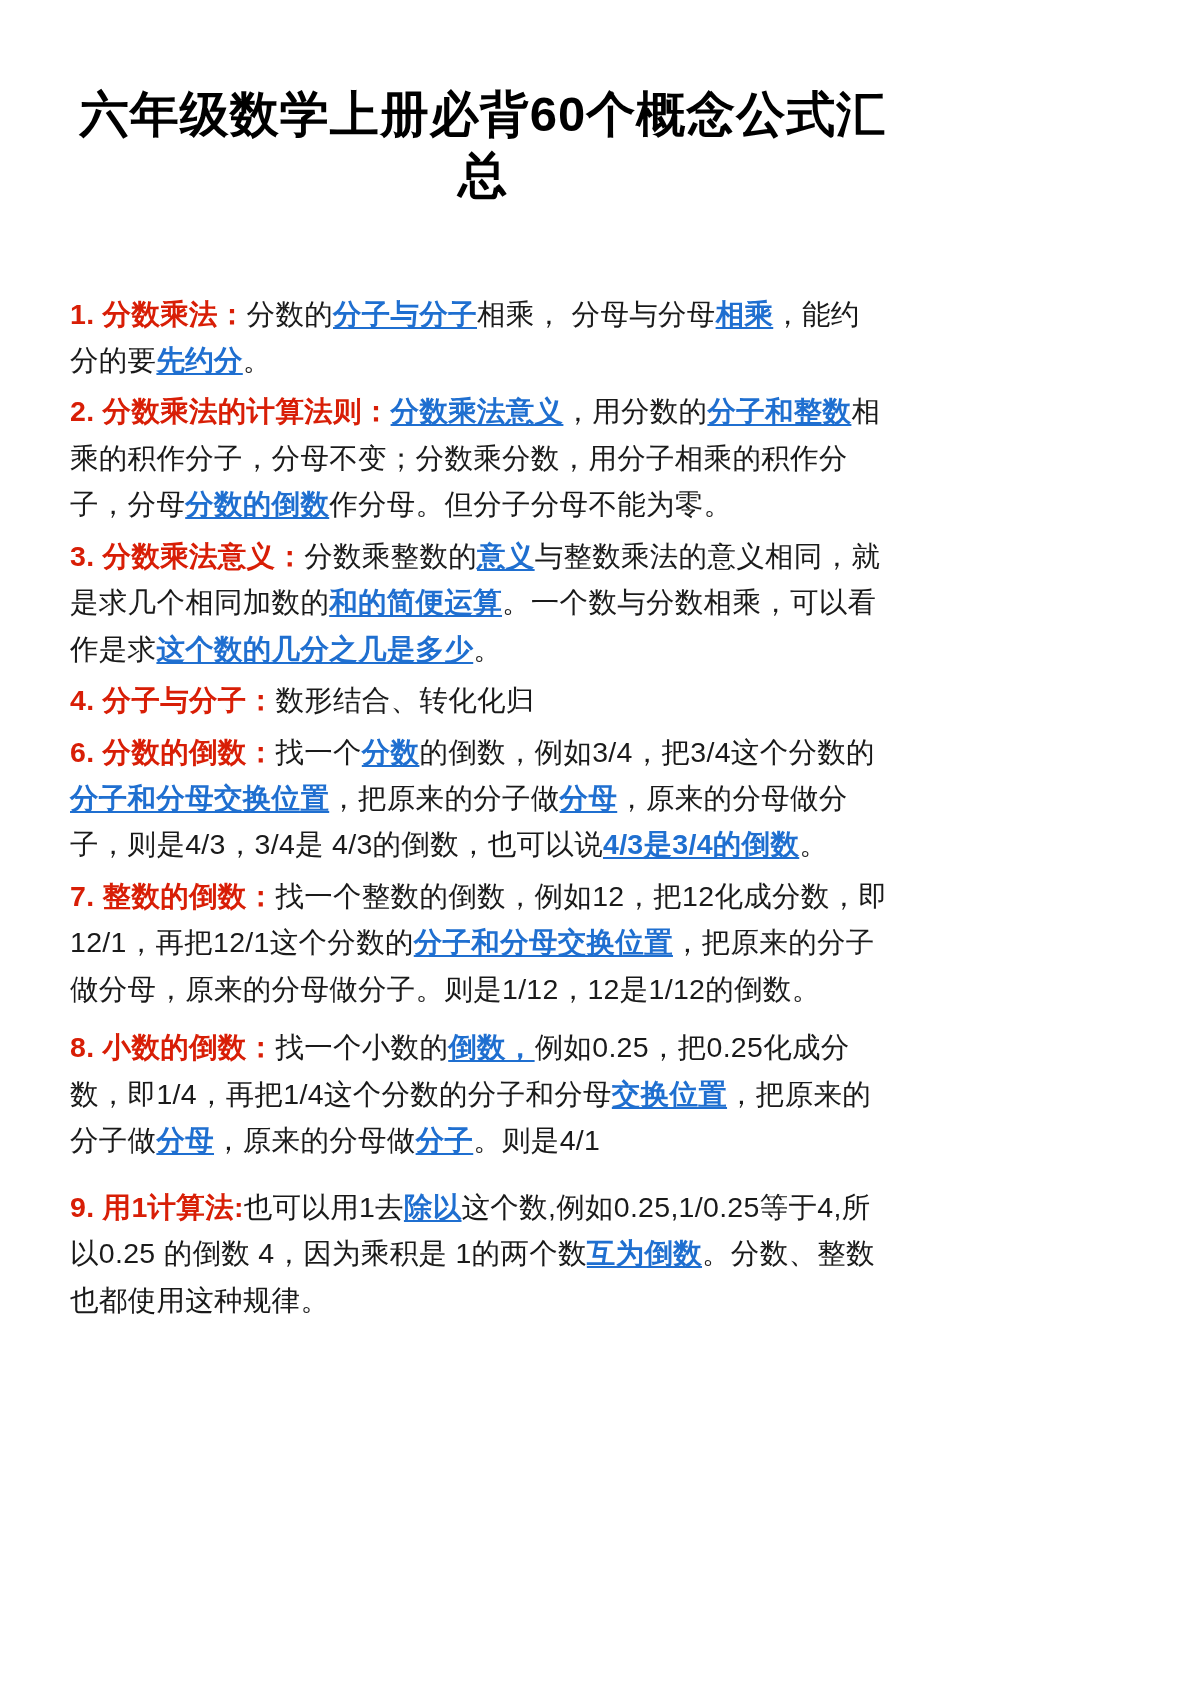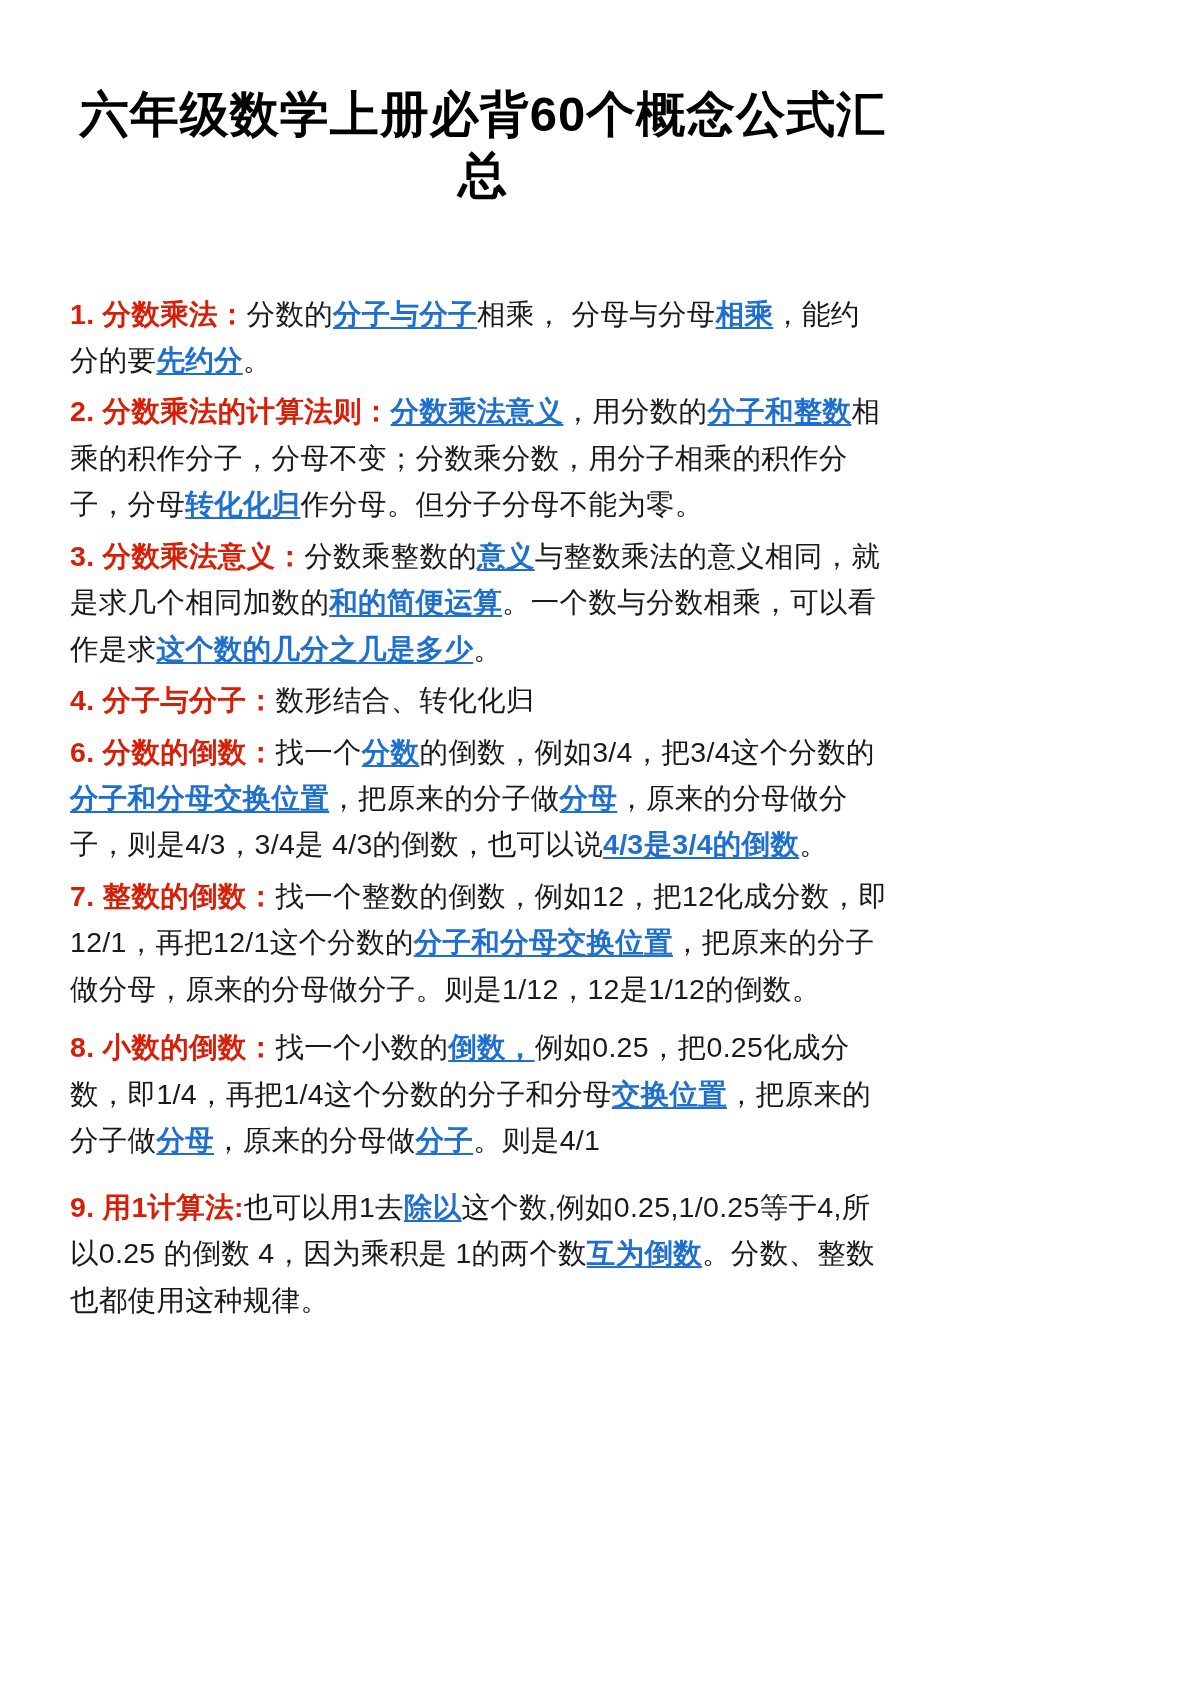--- a/index.html
+++ b/index.html
@@ -65,21 +65,21 @@
 </head>
 <body>
 
 <div class="page">
 
   <h1 class="doc-title">六年级数学上册必背60个概念公式汇总</h1>
 
   <div class="body-block">
 
   <p class="item"><span class="num">1.</span> <span class="head">分数乘法：</span><span class="plain">分数的</span><span class="hl">分子与分子</span><span class="plain">相乘， 分母与分母</span><span class="hl">相乘</span><span class="plain">，能约分的要</span><span class="hl">先约分</span><span class="plain">。</span></p>
-      <p class="item"><span class="num">2.</span> <span class="head">分数乘法的计算法则：</span><span class="hl">分数乘法意义</span><span class="plain">，用分数的</span><span class="hl">分子和整数</span><span class="plain">相乘的积作分子，分母不变；分数乘分数，用分子相乘的积作分子，分母</span><span class="hl">转化化归</span><span class="plain">作分母。但分子分母不能为零。</span></p>
+      <p class="item"><span class="num">2.</span> <span class="head">分数乘法的计算法则：</span><span class="hl">分数乘法意义</span><span class="plain">，用分数的</span><span class="hl">分子和整数</span><span class="plain">相乘的积作分子，分母不变；分数乘分数，用分子相乘的积作分子，分母</span><span class="hl">分数的倒数</span><span class="plain">作分母。但分子分母不能为零。</span></p>
       <p class="item"><span class="num">3.</span> <span class="head">分数乘法意义：</span><span class="plain">分数乘整数的</span><span class="hl">意义</span><span class="plain">与整数乘法的意义相同，就是求几个相同加数的</span><span class="hl">和的简便运算</span><span class="plain">。一个数与分数相乘，可以看作是求</span><span class="hl">这个数的几分之几是多少</span><span class="plain">。</span></p>
       <p class="item"><span class="num">4.</span> <span class="head">分子与分子：</span><span class="plain">数形结合、转化化归</span></p>
       <p class="item"><span class="num">6.</span> <span class="head">分数的倒数：</span><span class="plain">找一个</span><span class="hl">分数</span><span class="plain">的倒数，例如3/4，把3/4这个分数的</span><span class="hl">分子和分母交换位置</span><span class="plain">，把原来的分子做</span><span class="hl">分母</span><span class="plain">，原来的分母做分子，则是4/3，3/4是 4/3的倒数，也可以说</span><span class="hl">4/3是3/4的倒数</span><span class="plain">。</span></p>
       <p class="item gap-sm"><span class="num">7.</span> <span class="head">整数的倒数：</span><span class="plain">找一个整数的倒数，例如12，把12化成分数，即12/1，再把12/1这个分数的</span><span class="hl">分子和分母交换位置</span><span class="plain">，把原来的分子做分母，原来的分母做分子。则是1/12，12是1/12的倒数。</span></p>
       <p class="item gap-md"><span class="num">8.</span> <span class="head">小数的倒数：</span><span class="plain">找一个小数的</span><span class="hl">倒数，</span><span class="plain">例如0.25，把0.25化成分数，即1/4，再把1/4这个分数的分子和分母</span><span class="hl">交换位置</span><span class="plain">，把原来的分子做</span><span class="hl">分母</span><span class="plain">，原来的分母做</span><span class="hl">分子</span><span class="plain">。则是4/1</span></p>
       <p class="item gap-md"><span class="num">9.</span> <span class="head">用1计算法:</span><span class="plain">也可以用1去</span><span class="hl">除以</span><span class="plain">这个数,例如0.25,1/0.25等于4,所以0.25 的倒数 4，因为乘积是 1的两个数</span><span class="hl">互为倒数</span><span class="plain">。分数、整数也都使用这种规律。</span></p>
     </div>
 
 </div>
 

